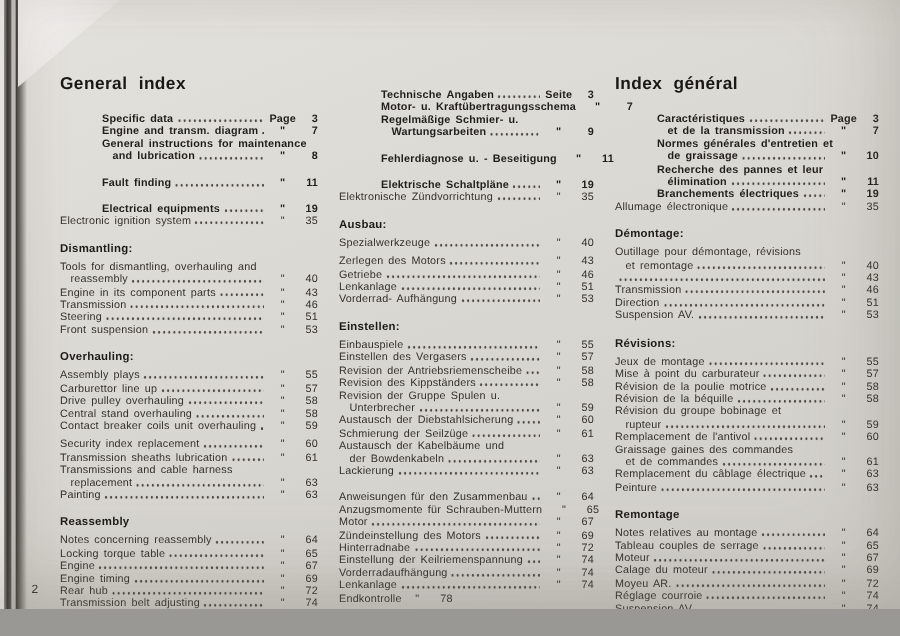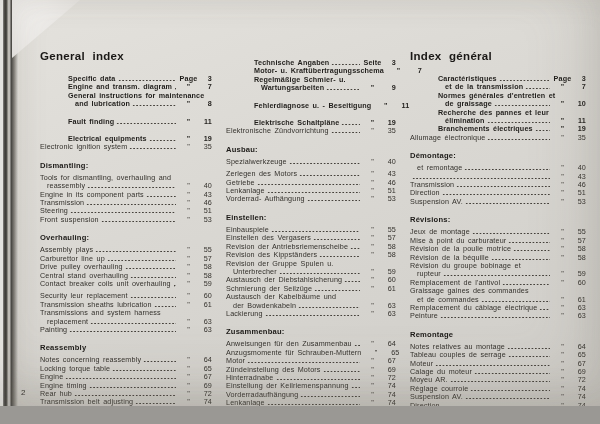--- a/index.html
+++ b/index.html
@@ -213,37 +213,37 @@
           <div class="item">
             <div class="line">
               <span class="txt">Contact breaker coils unit overhauling</span>
               <span class="dots"></span>
               <span class="pw">"</span>
               <span class="pn">59</span>
             </div>
           </div>
           <div class="item gap">
             <div class="line">
-              <span class="txt">Security leur replacement</span>
+              <span class="txt">Security index replacement</span>
               <span class="dots"></span>
               <span class="pw">"</span>
               <span class="pn">60</span>
             </div>
           </div>
           <div class="item">
             <div class="line">
               <span class="txt">Transmission sheaths lubrication</span>
               <span class="dots"></span>
               <span class="pw">"</span>
               <span class="pn">61</span>
             </div>
           </div>
           <div class="item">
             <div class="line">
-              <span class="txt">Transmissions and system harness</span>
+              <span class="txt">Transmissions and cable harness</span>
             </div>
             <div class="line cont">
               <span class="txt">replacement</span>
               <span class="dots"></span>
               <span class="pw">"</span>
               <span class="pn">63</span>
             </div>
           </div>
           <div class="item">
             <div class="line">
@@ -505,21 +505,20 @@
           <div class="item">
             <div class="line">
               <span class="txt">Lackierung</span>
               <span class="dots"></span>
               <span class="pw">"</span>
               <span class="pn">63</span>
             </div>
           </div>
         </div>
         <div class="section">
-          <div class="sec-h">Zusammenbau:</div>
           <div class="item">
             <div class="line">
               <span class="txt">Anweisungen für den Zusammenbau</span>
               <span class="dots"></span>
               <span class="pw">"</span>
               <span class="pn">64</span>
             </div>
           </div>
           <div class="item">
             <div class="line">
@@ -640,20 +639,23 @@
               <span class="txt">Allumage électronique</span>
               <span class="dots"></span>
               <span class="pw">"</span>
               <span class="pn">35</span>
             </div>
           </div>
         </div>
         <div class="section">
           <div class="sec-h">Démontage:</div>
           <div class="item">
+            <div class="line">
+              <span class="txt">Outillage pour démontage, révisions</span>
+            </div>
             <div class="line cont">
               <span class="txt">et remontage</span>
               <span class="dots"></span>
               <span class="pw">"</span>
               <span class="pn">40</span>
             </div>
           </div>
           <div class="item">
             <div class="line">
               <span class="dots"></span>

